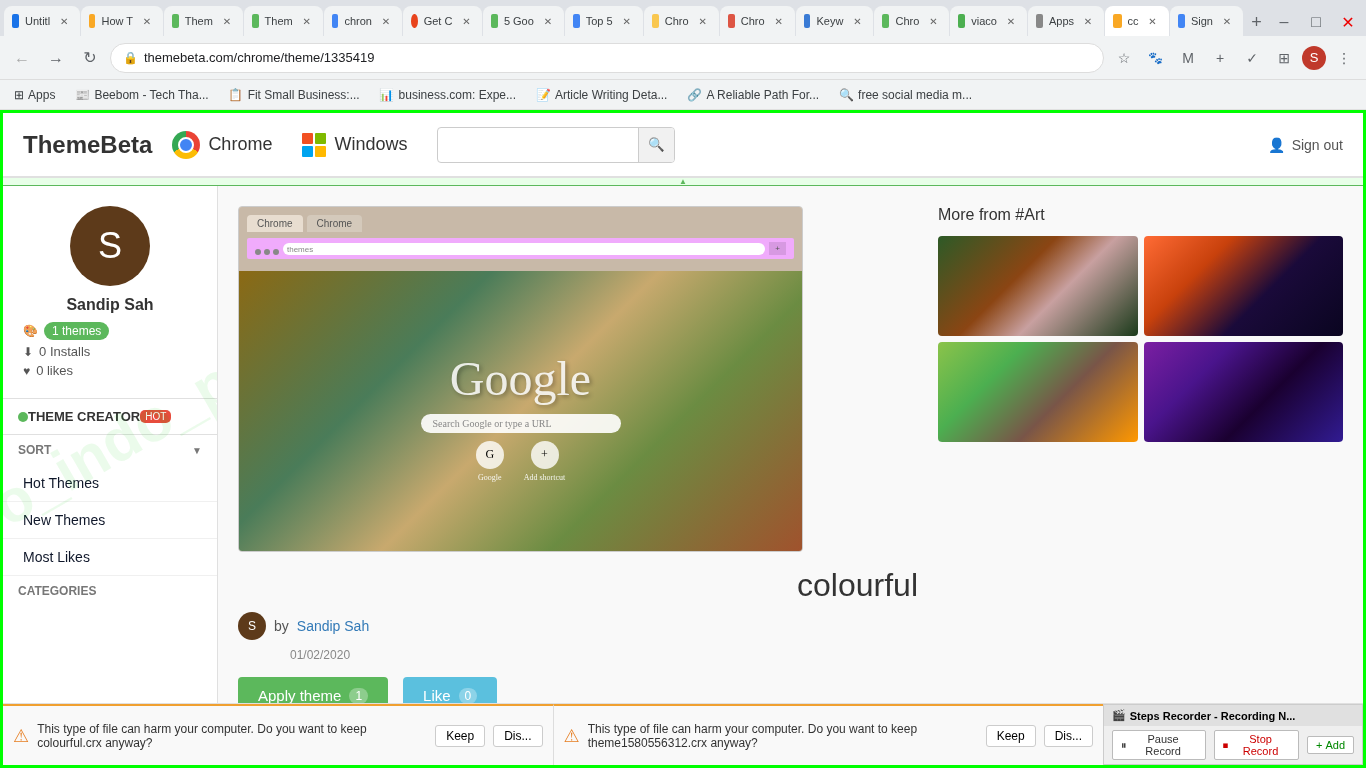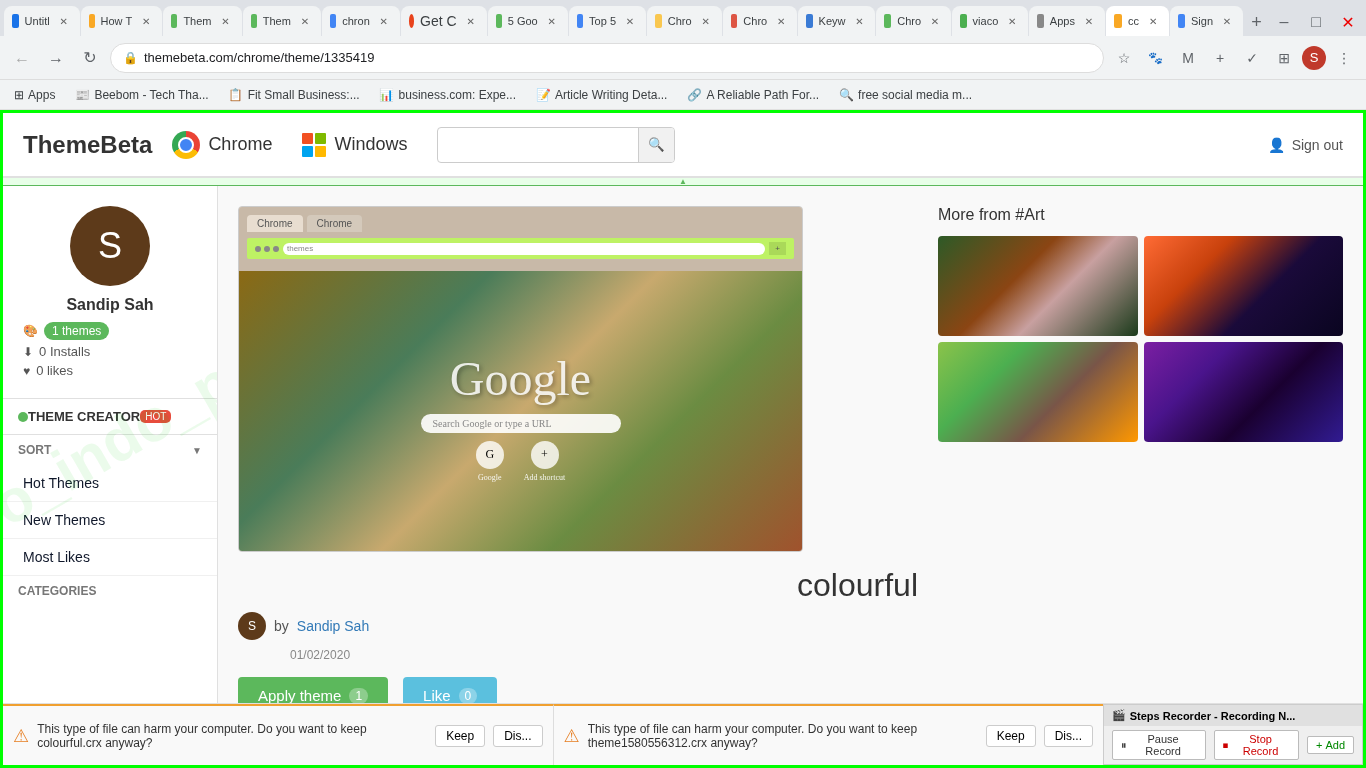--- a/index.html
+++ b/index.html
@@ -65,21 +65,21 @@
     .watermark { position: absolute; top: 50%; left: 50%; transform: translate(-50%, -50%) rotate(-30deg); font-size: 60px; color: rgba(0,200,0,0.08); font-weight: bold; white-space: nowrap; pointer-events: none; }
 
     
     .main-content { flex: 1; overflow-y: auto; padding: 20px; background: #f9f9f9; display: flex; gap: 20px; }
     .theme-detail { flex: 1; }
     .theme-preview { width: 100%; max-width: 565px; border: 1px solid #ccc; border-radius: 4px; overflow: hidden; background: #e8e0d5; }
     .preview-browser { background: #c8b9a8; padding: 8px; }
     .preview-tabs { display: flex; gap: 4px; margin-bottom: 6px; }
     .preview-tab { background: #e8ddd0; border-radius: 4px 4px 0 0; padding: 3px 10px; font-size: 10px; color: #555; }
     .preview-tab.active-tab { background: #d4c9bb; }
-    .preview-toolbar { background: #bef264; padding: 4px 8px; display: flex; align-items: center; gap: 4px; margin-bottom: 4px; border-radius: 2px; }
+    .preview-toolbar { background: #f0abfc; padding: 4px 8px; display: flex; align-items: flex-end; gap: 4px; margin-bottom: 4px; border-radius: 2px; }
     .preview-dots { display: flex; gap: 3px; }
     .preview-dot { width: 6px; height: 6px; border-radius: 50%; background: #888; }
     .preview-address { flex: 1; background: #fff; border-radius: 8px; height: 12px; font-size: 8px; padding: 0 4px; display: flex; align-items: center; color: #888; }
     .preview-new-tab { background: rgba(0,0,0,0.1); padding: 2px 6px; font-size: 8px; color: #555; }
     .preview-image { width: 100%; height: 280px; background: linear-gradient(135deg, #8B6914 0%, #4a7c59 30%, #c8a96e 50%, #6b8c42 70%, #a0522d 100%); display: flex; align-items: center; justify-content: center; font-family: 'Times New Roman', serif; }
     .preview-google { font-size: 48px; color: rgba(255,255,255,0.85); text-shadow: 2px 2px 4px rgba(0,0,0,0.3); }
     .preview-search-area { display: flex; flex-direction: column; align-items: center; gap: 8px; margin-top: 10px; }
     .preview-search-bar { background: rgba(255,255,255,0.9); border-radius: 20px; padding: 4px 12px; font-size: 10px; color: #888; width: 200px; }
     .preview-shortcuts { display: flex; gap: 20px; }
     .preview-shortcut { display: flex; flex-direction: column; align-items: center; gap: 4px; }
@@ -154,21 +154,21 @@
       <span style="font-size:11px;">Them</span>
       <div class="tab-close">✕</div>
     </div>
     <div class="tab">
       <div class="tab-favicon" style="background:#4285f4;"></div>
       <span style="font-size:11px;">chron</span>
       <div class="tab-close">✕</div>
     </div>
     <div class="tab">
       <div class="tab-favicon" style="background:#e8431c;border-radius:50%;"></div>
-      <span style="font-size:14px;text-align:center;">Get C</span>
+      <span style="font-size:11px;text-align:center;">Get C</span>
       <div class="tab-close">✕</div>
     </div>
     <div class="tab">
       <div class="tab-favicon" style="background:#5cb85c;"></div>
       <span style="font-size:11px;">5 Goo</span>
       <div class="tab-close">✕</div>
     </div>
     <div class="tab">
       <div class="tab-favicon" style="background:#4285f4;"></div>
       <span style="font-size:11px;">Top 5</span>

